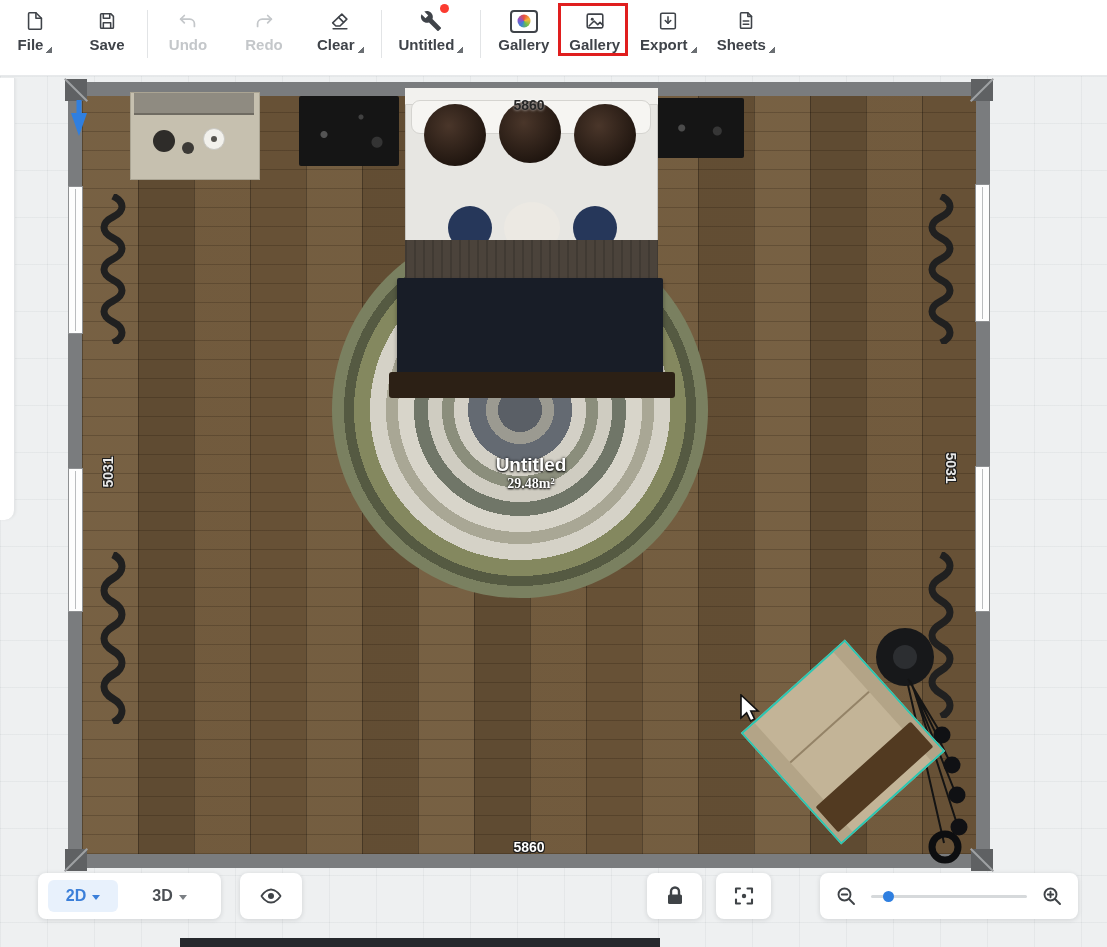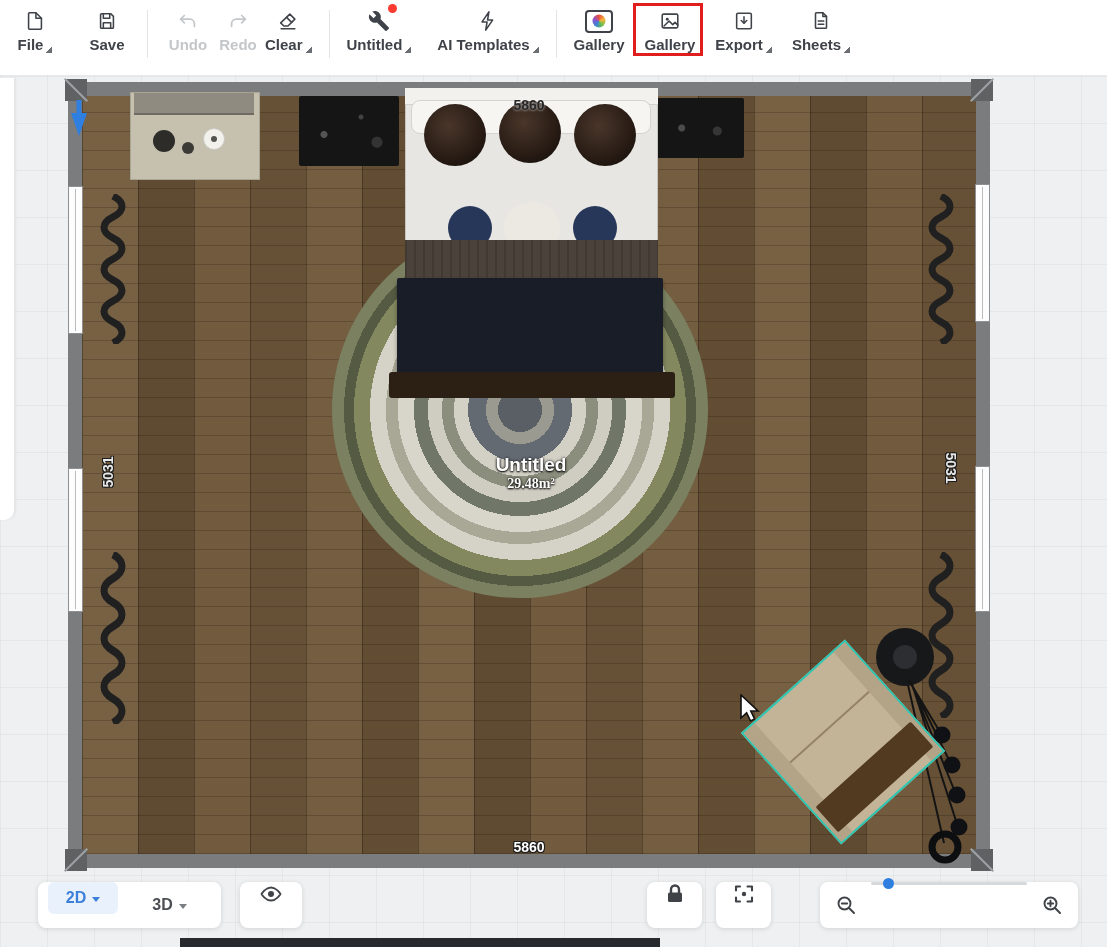--- a/index.html
+++ b/index.html
@@ -4,21 +4,21 @@
 <style>
   html,body{margin:0;padding:0;}
   body{font-family:"Liberation Sans",sans-serif;background:#fff;}
   .page{position:relative;width:1107px;height:947px;overflow:hidden;background:#fff;}
 
   
   .toolbar{position:absolute;top:0;left:0;right:0;height:76px;background:#fff;
     border-bottom:1px solid #e7e9eb;display:flex;align-items:flex-start;
     padding:9px 0 0 10px;box-sizing:border-box;z-index:50;}
   .tgroup{display:flex;align-items:flex-start;}
-  .g1{gap:22px}.g2{}.g3{gap:22px}.g4{gap:16px}
+  .g1{gap:22px}.g2{gap:26px}.g3{gap:22px}.g4{gap:16px}
   .tsep{width:1px;background:#e2e4e6;height:48px;margin:1px 15px 0;}
   .titem{display:flex;flex-direction:column;align-items:center;gap:4px;min-width:46px;
     padding:0 2px;position:relative;cursor:pointer;}
   .ticon{height:24px;display:flex;align-items:center;justify-content:center;color:#3f4349;position:relative;}
   .tlabel{font-size:15px;font-weight:700;color:#3f4349;white-space:nowrap;display:flex;align-items:flex-end;gap:2px;line-height:1.1;}
   .titem.disabled .ticon,.titem.disabled .tlabel{color:#c4c7ca;}
   .dd{width:7px;height:7px;background:linear-gradient(135deg,transparent 55%,#6b6f73 55%);margin-bottom:1px;}
   .reddot{position:absolute;top:-5px;right:-7px;width:9px;height:9px;border-radius:50%;background:#fb3b30;}
   .redbox{position:absolute;left:-9px;right:-6px;top:-6px;bottom:-2px;border:3px solid #e01e1e;pointer-events:none;}
   .render-ic{width:24px;height:19px;border:2px solid #3f4349;border-radius:4px;position:relative;}
@@ -104,21 +104,21 @@
   .sofa-arm{position:absolute;top:0;bottom:0;width:15px;background:#b3a487;}
   .sofa-arm.l{left:0}.sofa-arm.r{right:0}
   .sofa-back{position:absolute;left:4px;right:4px;bottom:9px;height:34px;background:#523a21;border-radius:2px;}
   .sofa-seam{position:absolute;left:15px;right:15px;top:52px;height:2px;background:rgba(90,70,45,.45);}
   .chandelier{left:790px;top:535px;z-index:4;}
   .north{left:2px;top:16px;z-index:8;}
   .cursor{left:672px;top:612px;z-index:20;}
 
   
   .fbtn{position:absolute;background:#fff;border-radius:8px;box-shadow:0 1px 5px rgba(31,35,41,.14);
-    display:flex;z-index:40;box-sizing:border-box;margin-top:9px;}
+    display:flex;align-items:center;z-index:40;box-sizing:border-box;}
   .view-group{left:38px;top:873px;width:183px;height:46px;}
   .pill2d{margin-left:10px;width:70px;height:32px;background:#e8f1fc;border-radius:6px;color:#3b7fd9;
     font-weight:700;font-size:16px;display:flex;align-items:center;justify-content:center;gap:6px;cursor:pointer;}
   .btn3d{flex:1;display:flex;align-items:center;justify-content:center;gap:6px;color:#4b4f54;
     font-weight:700;font-size:16px;cursor:pointer;}
   .caret{width:0;height:0;border-left:4px solid transparent;border-right:4px solid transparent;
     border-top:5px solid currentColor;margin-top:3px;}
   .btn3d .caret{color:#7b7f84;}
   .eye-btn{left:240px;top:873px;width:62px;height:46px;justify-content:center;cursor:pointer;}
   .lock-btn{left:647px;top:873px;width:55px;height:46px;justify-content:center;cursor:pointer;}
@@ -213,31 +213,20 @@
           <svg width="22" height="22" viewBox="0 0 24 24">
               <path fill="currentColor" d="M22.7 19l-9.1-9.1c.9-2.3.4-5-1.5-6.9-2-2-5-2.4-7.4-1.3L9 6 6 9 1.6 4.7C.4 7.1.9 10.1 2.9 12.1c1.9 1.9 4.6 2.4 6.9 1.5l9.1 9.1c.4.4 1 .4 1.4 0l2.3-2.3c.5-.4.5-1.1.1-1.4z"></path>
             </svg>
           <span class="reddot"></span>
         </span>
         <span class="tlabel">
             <span>Untitled</span>
             <span class="dd"></span>
           </span>
       </div>
-      <div class="titem">
-        <span class="ticon">
-          <svg width="22" height="22" viewBox="0 0 24 24" fill="none" stroke="currentColor" stroke-width="1.7" stroke-linecap="round" stroke-linejoin="round">
-              <path d="M13 2 5.5 13H11l-1.5 9L17 11h-5.5z"></path>
-            </svg>
-        </span>
-        <span class="tlabel">
-            <span>AI Templates</span>
-            <span class="dd"></span>
-          </span>
-      </div>
     </div>
 
     <div class="tsep"></div>
 
     <div class="tgroup g4">
       <div class="titem">
         <span class="ticon">
           <span class="render-ic">
               <span class="render-lens"></span>
             </span>

